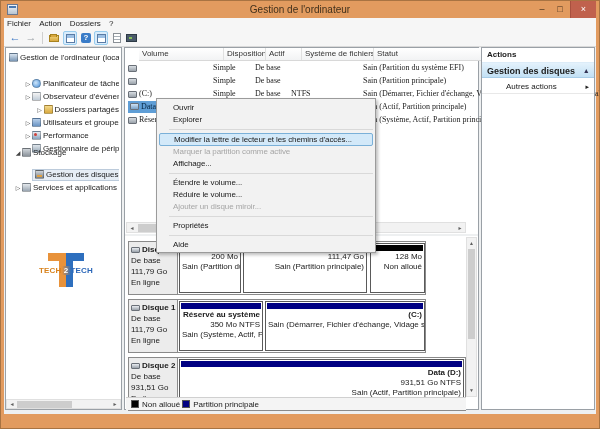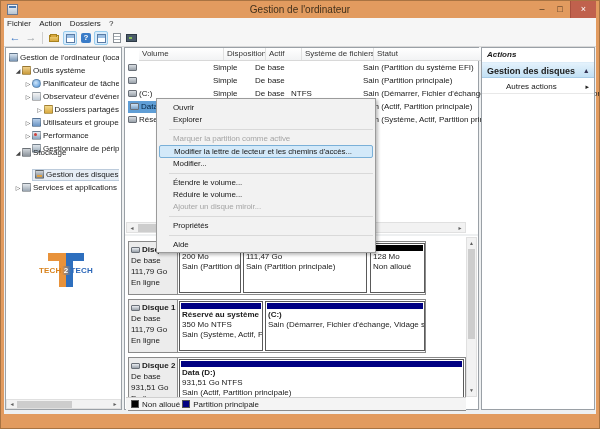--- a/index.html
+++ b/index.html
@@ -75,48 +75,48 @@
   #wm .stem{position:absolute;left:33px;top:8px;width:14px;height:26px;background:linear-gradient(90deg,#e8923a 50%,#2e6fbe 50%);}
   #wm .wmtext{position:absolute;left:0;top:13px;width:80px;text-align:center;font-weight:bold;font-size:8px;letter-spacing:0.2px;}
   #wm .t-orange{color:#d8821c;}
   #wm .t-blue{color:#2a66b8;}
   #wm .t-mid{display:inline-block;width:9px;background:linear-gradient(90deg,#e8923a,#2e6fbe);color:#fff;border-radius:1px;}
 
   
   #volheader{left:14px;top:0;width:353px;height:13px;display:flex;background:linear-gradient(#ffffff,#f2f3f4);border-bottom:1px solid #d8d8d8;}
   .hcell{border-right:1px solid #e0e0e0;padding-left:3px;line-height:12px;color:#333;white-space:nowrap;overflow:hidden;}
   .c1{width:85px;}.c2{width:42px;}.c3{width:36px;}.c4{width:72px;}.c5{flex:1;}
-  .vrow{position:absolute;left:0;width:353px;height:13px;display:flex;align-items:center;}
+  .vrow{position:absolute;left:0;width:353px;height:13px;display:flex;align-items:center;font-family:Liberation Serif, serif;}
   .vcell{padding-left:3px;white-space:nowrap;overflow:hidden;flex:0 0 auto;}
   .vicon{display:inline-block;vertical-align:middle;width:9px;height:7px;background:linear-gradient(#d8dde2,#9aa2aa);border:1px solid #6a7078;border-radius:1px;margin-right:2px;}
   .vicon.blue{background:linear-gradient(#cfe2f4,#7aa2c8);}
   .vsel{display:inline-flex;align-items:center;background:#5f9ed6;padding:0 2px;height:12px;color:#04233f;}
 
   
   .sb{background:#f2f2f2;border:1px solid #e0e0e0;}
   .sb .sarrow{position:absolute;font-size:5px;color:#606060;line-height:9px;text-align:center;}
   .sthumb{position:absolute;background:#cdcdcd;}
 
   
   .diskrow{position:absolute;left:3px;display:flex;height:54px;border:1px solid #8a8a8a;background:#ffffff;}
   .disklabel{width:49px;background:#ececec;border-right:1px solid #8a8a8a;padding:2px 0 0 2px;line-height:11px;white-space:nowrap;overflow:hidden;}
   .diskname{font-weight:bold;display:flex;align-items:center;}
   .hddicon{display:inline-block;width:9px;height:6px;background:linear-gradient(#e8ecf0,#9aa2aa);border:1px solid #6a7078;border-radius:1px;margin-right:2px;}
-  .partarea{position:relative;flex:1;padding:1px;}
+  .partarea{position:relative;flex:1;padding:1px;text-align:right;}
   .part{position:absolute;top:1px;height:50px;border:1px solid #5a5a5a;background:#fff;overflow:hidden;}
   .phead{height:6px;margin:1px;}
   .pbody{padding:0 2px;line-height:10px;white-space:nowrap;overflow:hidden;}
   .pname{font-weight:bold;}
 
   
   #legend{left:1px;top:349px;width:340px;height:13px;background:#f4f4f4;border-top:1px solid #d0d0d0;display:flex;align-items:center;padding-left:3px;z-index:5;}
   .lsq{width:8px;height:8px;border:1px solid #555;margin:0 3px 0 2px;}
 
   
-  #actions-title{left:0;top:0;width:112px;height:19px;line-height:13px;padding-left:5px;font-weight:bold;border-bottom:1px solid #d8d8d8;font-style:italic;}
+  #actions-title{left:0;top:0;width:112px;height:19px;line-height:13px;padding-left:5px;font-weight:bold;border-bottom:1px solid #d8d8d8;}
   #actions-section{left:0;top:14px;width:112px;height:16px;line-height:16px;padding-left:5px;font-weight:bold;font-size:9px;
      background:linear-gradient(#e4f2fc,#c2e0f4);border-top:1px solid #dcecf8;border-bottom:1px solid #a8cde8;}
   #actions-section .carat{position:absolute;right:6px;top:0;font-size:7px;color:#335;}
   #actions-item{left:0;top:31px;width:112px;height:15px;line-height:15px;padding-left:24px;border-bottom:1px solid #e8e8e8;}
   #actions-item .carat{position:absolute;right:5px;top:0;font-size:7px;color:#222;}
 
   
   #ctxmenu{left:152px;top:80px;width:220px;height:155px;background:#f2f2f2;border:1px solid #9b9b9b;
      box-shadow:2px 2px 3px rgba(0,0,0,.25);z-index:50;padding-top:3px;letter-spacing:-0.1px;}
   .mi{position:relative;height:12px;line-height:12px;padding-left:16px;white-space:nowrap;overflow:hidden;color:#1a1a1a;}
@@ -168,25 +168,20 @@
       <div class="abs tbtn" style="left:121px;">
         <span class="abs ic-console"></span>
       </div>
     </div>
 
     <div class="abs panel" id="treepanel">
       <div class="trow lvl0" style="top:3px;">
         <span class="ticon i-computer"></span>
         <span class="tlabel nowrap">Gestion de l'ordinateur (local)</span>
       </div>
-      <div class="trow lvl1" style="top:16px;">
-        <span class="arrow">◢</span>
-        <span class="ticon i-tools"></span>
-        <span class="tlabel nowrap">Outils système</span>
-      </div>
       <div class="trow lvl2" style="top:29px;">
         <span class="arrow">▷</span>
         <span class="ticon i-clock"></span>
         <span class="tlabel nowrap">Planificateur de tâches</span>
       </div>
       <div class="trow lvl2" style="top:42px;">
         <span class="arrow">▷</span>
         <span class="ticon i-event"></span>
         <span class="tlabel nowrap">Observateur d'événements</span>
       </div>
@@ -393,23 +388,23 @@
       <div class="abs" id="actions-item">
         <span>Autres actions</span>
         <span class="carat">▸</span>
       </div>
     </div>
 
     <div class="abs" id="ctxmenu">
       <div class="mi">Ouvrir</div>
       <div class="mi">Explorer</div>
       <div class="msep"></div>
+      <div class="mi hl">Modifier la lettre de lecteur et les chemins d'accès...</div>
       <div class="mi disabled">Marquer la partition comme active</div>
-      <div class="mi hl">Modifier la lettre de lecteur et les chemins d'accès...</div>
-      <div class="mi">Modifier...</div>
+      <div class="mi">Affichage...</div>
       <div class="msep"></div>
       <div class="mi">Étendre le volume...</div>
       <div class="mi">Réduire le volume...</div>
       <div class="mi disabled">Ajouter un disque miroir...</div>
       <div class="msep"></div>
       <div class="mi">Propriétés</div>
       <div class="msep"></div>
       <div class="mi">Aide</div>
     </div>
 

